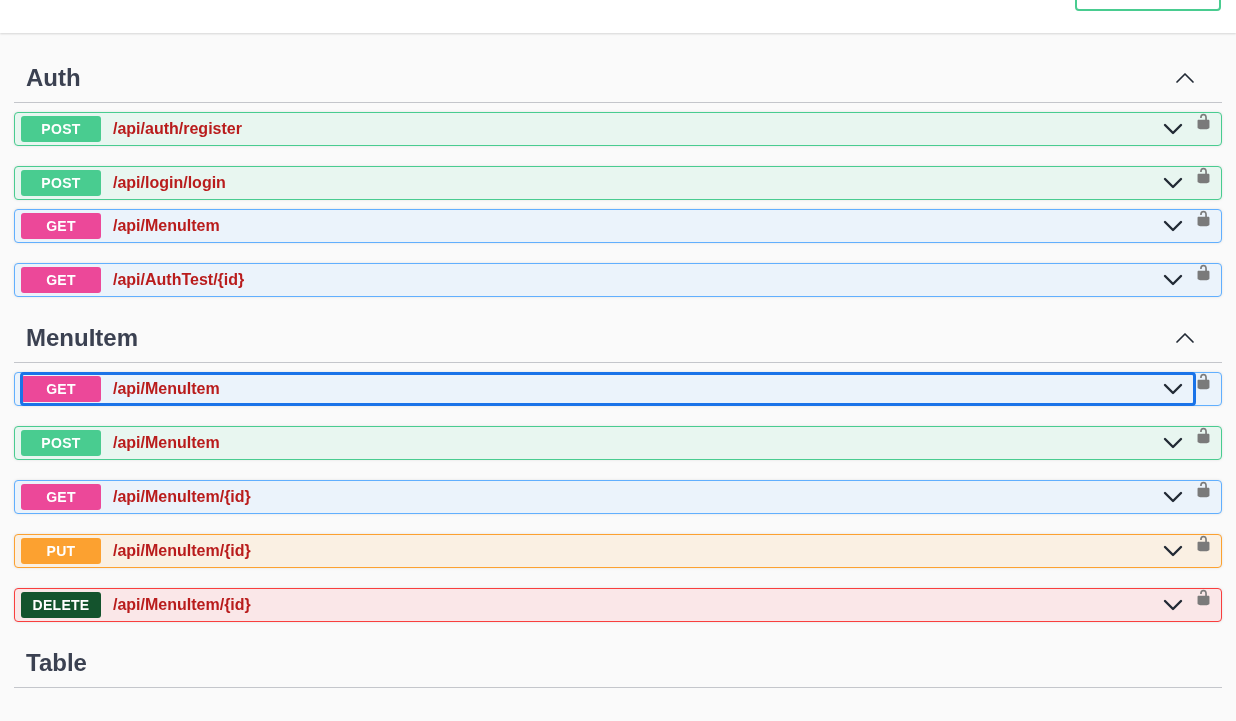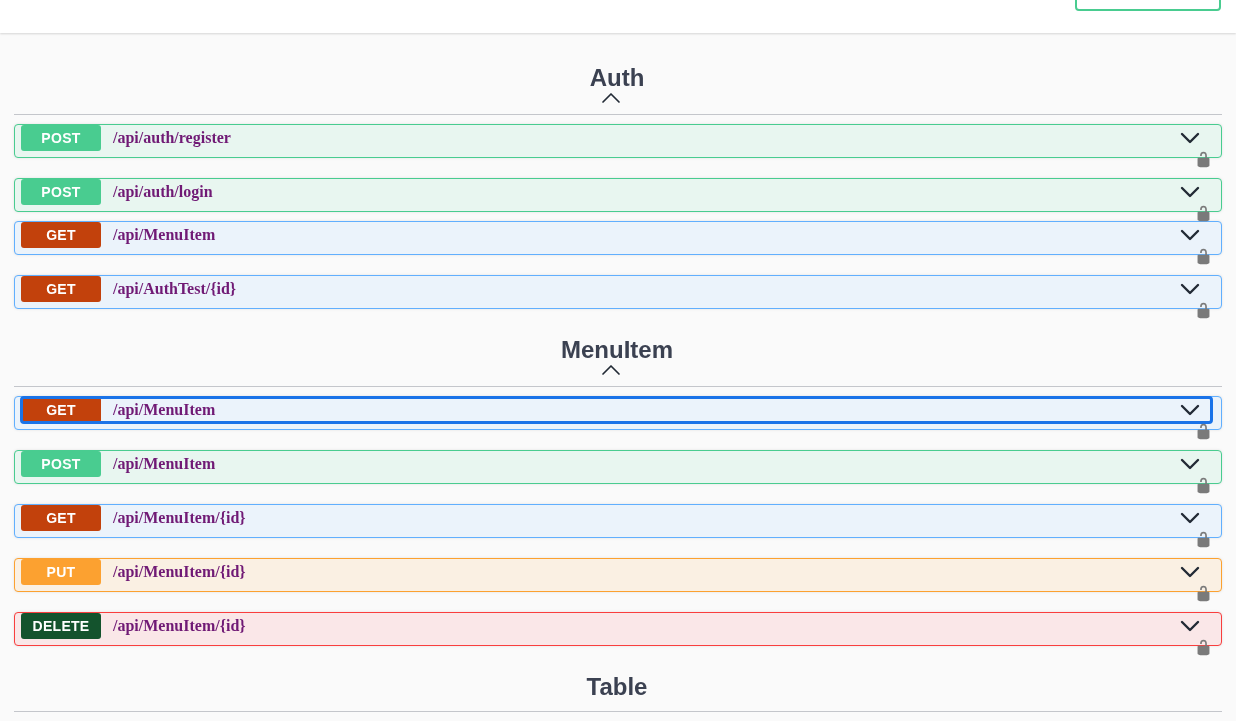--- a/index.html
+++ b/index.html
@@ -19,39 +19,37 @@
     position: absolute; left: 1075px; top: -31px;
     width: 146px; height: 42px;
     background: #ffffff; border: 2px solid #49cc90; border-radius: 4px;
     cursor: pointer;
   }
 
   main { padding: 4px 14px 0; }
 
   
   .tag-header {
-    display: flex; align-items: center; justify-content: space-between;
+    display: flex; justify-content: space-between;
     margin: 16px 0 0; padding: 10px 14px 10px 12px;
     border-bottom: 1px solid rgba(59,65,81,.28);
     cursor: pointer;
-    flex-direction: column;
   }
   .tag-title {
     font-size: 24px; line-height: 29px; font-weight: bold; color: #3b4151;
   }
   .tag-chevron { display: flex; align-items: center; padding-right: 13px; }
 
   
   .opblock {
-    display: flex; align-items: flex-end;
+    display: flex; align-items: flex-start;
     height: 34px; margin: 9px 0 0;
     border: 1px solid; border-radius: 4px;
     padding: 0 9px 0 6px;
     box-shadow: 0 0 3px rgba(0,0,0,.10);
-    flex-direction: column;
   }
   .opblock + .opblock { margin-top: 20px; }
   .opblock.get    { background: #ebf3fb; border-color: #61affe; }
   .opblock.post   { background: #e8f6f0; border-color: #49cc90; }
   .opblock.put    { background: #faf0e3; border-color: #fca130; }
   .opblock.delete { background: #fae7e8; border-color: #f93e3e; }
 
   .opblock-summary {
     flex: 1; display: flex; align-items: center; align-self: stretch;
     background: transparent; border: none; padding: 0; margin: 0;
@@ -60,29 +58,29 @@
   .opblock-summary.focused {
     outline: 3px solid #1a73e8; outline-offset: -2px; border-radius: 3px;
   }
 
   .method-badge {
     min-width: 80px; padding: 6px 0; border-radius: 3px;
     font-family: "Liberation Sans", sans-serif;
     font-size: 14px; font-weight: bold; line-height: 1;
     color: #ffffff; text-align: center; letter-spacing: .3px;
   }
-  .badge-get    { background: #c2410c; }
+  .badge-get    { background: #ec4899; }
   .badge-post   { background: #49cc90; }
   .badge-put    { background: #fca130; }
   .badge-delete { background: #14532d; }
 
   .endpoint-path {
     margin-left: 12px;
-    font-family: Liberation Serif, serif;
-    font-size: 16px; font-weight: 600; color: #701a75;
+    font-family: Liberation Sans, sans-serif;
+    font-size: 16px; font-weight: 600; color: #b91c1c;
   }
 
   .row-chevron {
     margin-left: auto; margin-right: 12px;
     display: flex; align-items: center;
   }
   .lock-btn {
     background: transparent; border: none; padding: 0; margin: 0;
     display: flex; align-items: center; cursor: pointer;
   }
@@ -133,21 +131,21 @@
       <button class="lock-btn">
         <svg width="17" height="17" viewBox="0 0 20 20">
             <use href="#padlock-open"></use>
           </svg>
       </button>
     </div>
 
     <div class="opblock post">
       <button class="opblock-summary">
         <span class="method-badge badge-post">POST</span>
-        <span class="endpoint-path">/api/auth/login</span>
+        <span class="endpoint-path">/api/login/login</span>
         <span class="row-chevron">
           <svg width="20" height="12" viewBox="0 0 20 12">
               <use href="#chev-down"></use>
             </svg>
         </span>
       </button>
       <button class="lock-btn">
         <svg width="17" height="17" viewBox="0 0 20 20">
             <use href="#padlock-open"></use>
           </svg>

